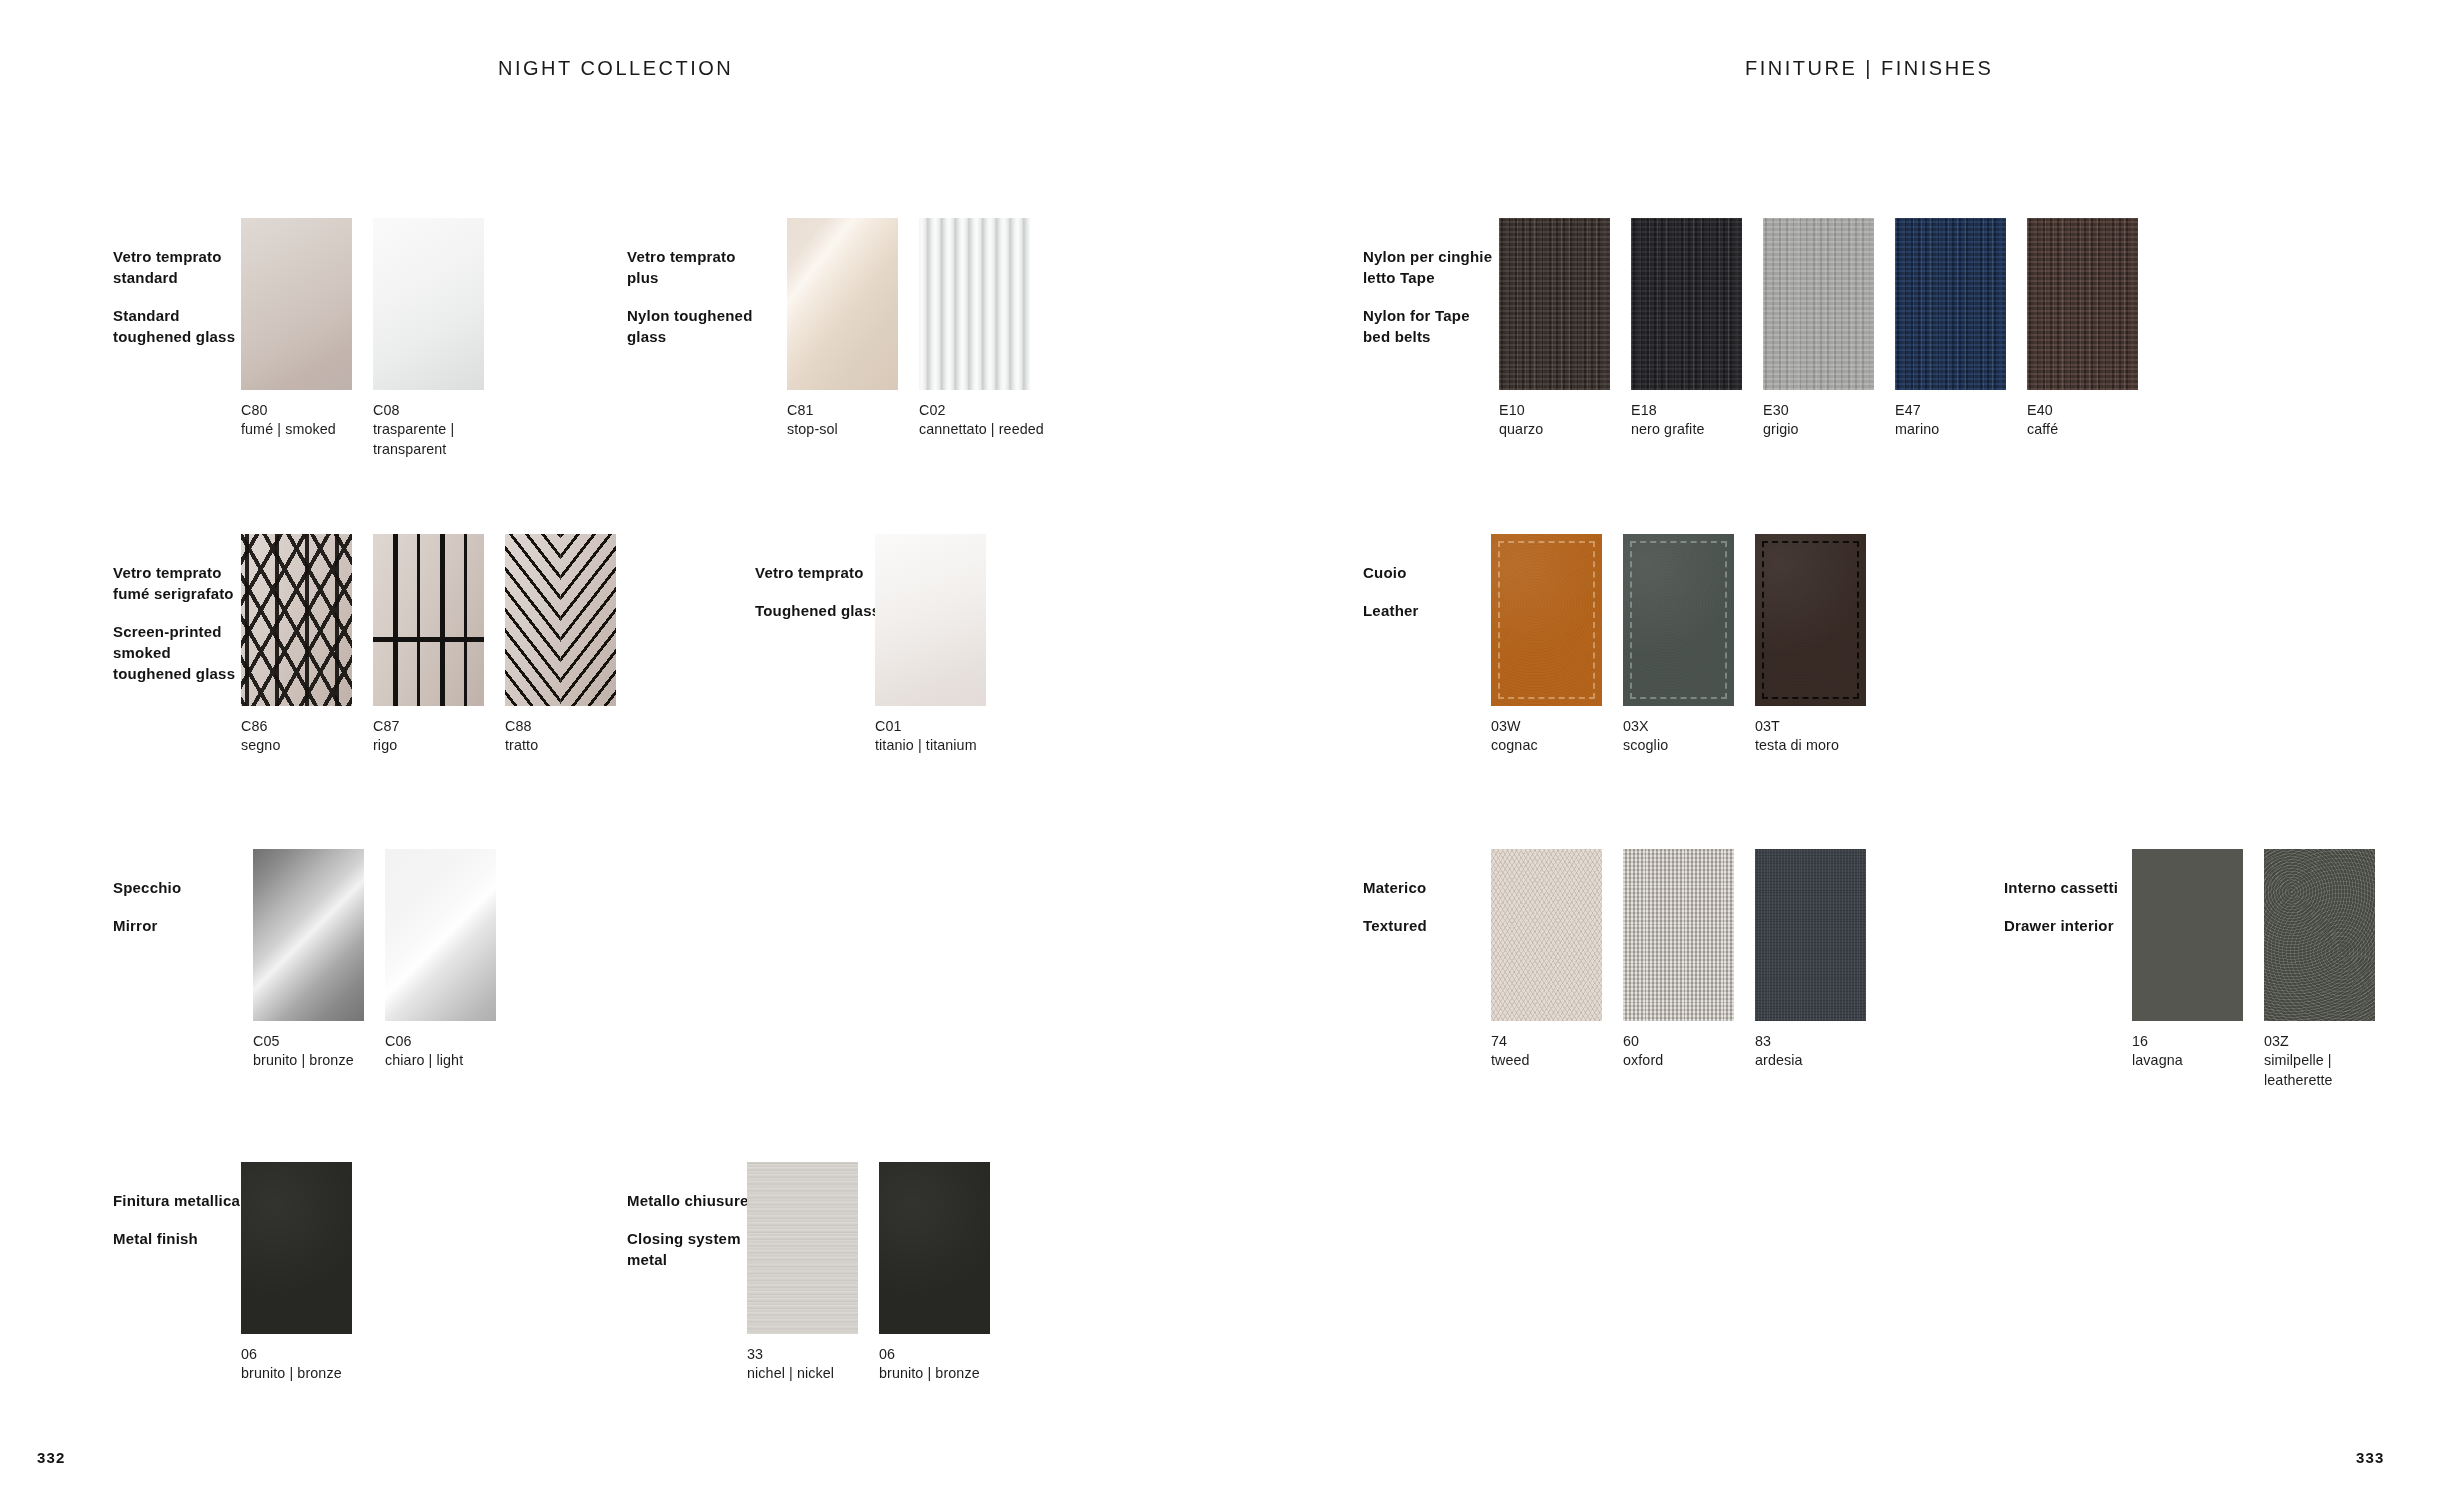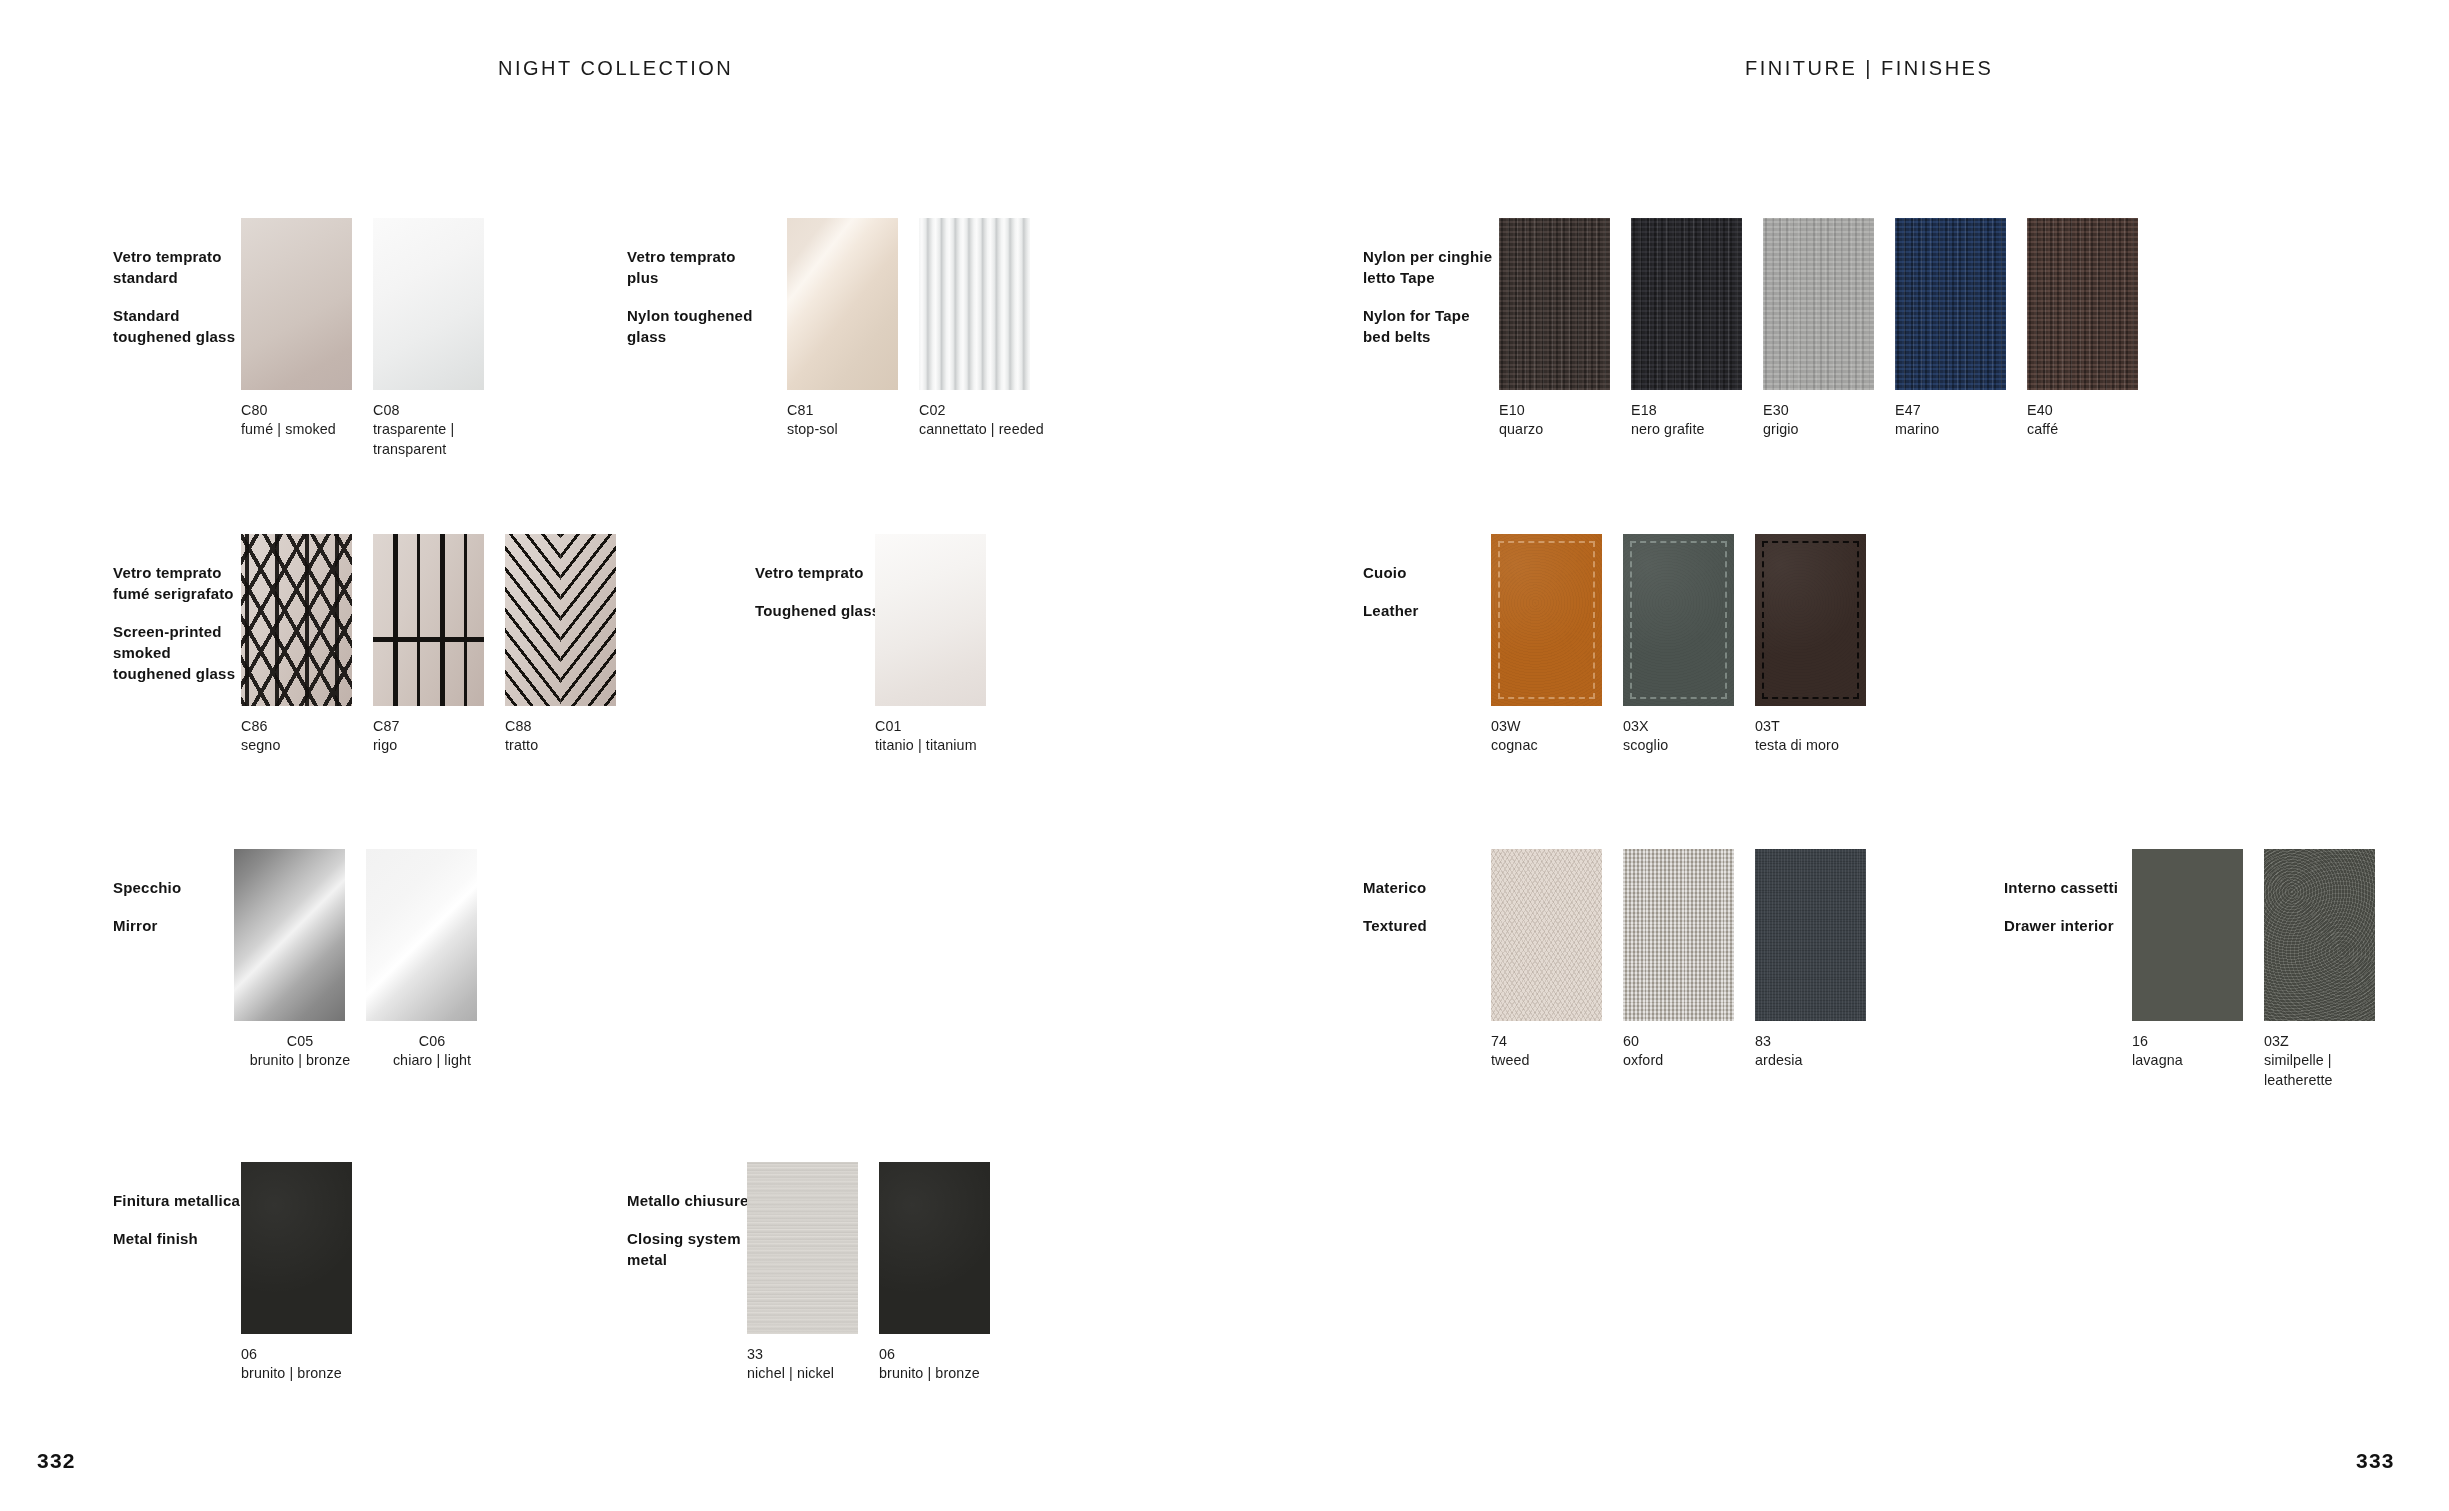--- a/index.html
+++ b/index.html
@@ -17,21 +17,21 @@
     position:absolute;top:57px;
     font-size:20px;letter-spacing:2.5px;font-weight:400;
     color:#1b1b1b;white-space:nowrap;
   }
   .runhead.left{left:498px;}
   .runhead.right{left:1745px;}
 
   
   .folio{
     position:absolute;top:1449px;
-    font-size:21px;font-weight:700;letter-spacing:1.2px;color:#121212;text-align:center;
+    font-size:15px;font-weight:700;letter-spacing:1.2px;color:#121212;text-align:center;
   }
   .folio.left{left:37px;}
   .folio.right{left:2356px;}
 
   
   .group{position:absolute;}
   .group-label{
     position:absolute;left:0;top:0;width:132px;
     font-size:15px;font-weight:700;line-height:21px;
     letter-spacing:0.2px;color:#141414;margin-top:28px;
@@ -324,21 +324,21 @@
         </div>
       </div>
     </div>
   </div>
 
   <div class="group" style="left:113px;top:849px;">
     <div class="group-label">
       <span class="it">Specchio</span>
       <span class="en">Mirror</span>
     </div>
-    <div class="swatches" style="left:121px;text-align:center;">
+    <div class="swatches" style="left:140px;">
       <div class="swatch-cell">
         <span class="sw tex-c05"></span>
         <div class="cap">
           <span class="code">C05</span>
           <span class="nm">brunito | bronze</span>
         </div>
       </div>
       <div class="swatch-cell">
         <span class="sw tex-c06"></span>
         <div class="cap">

